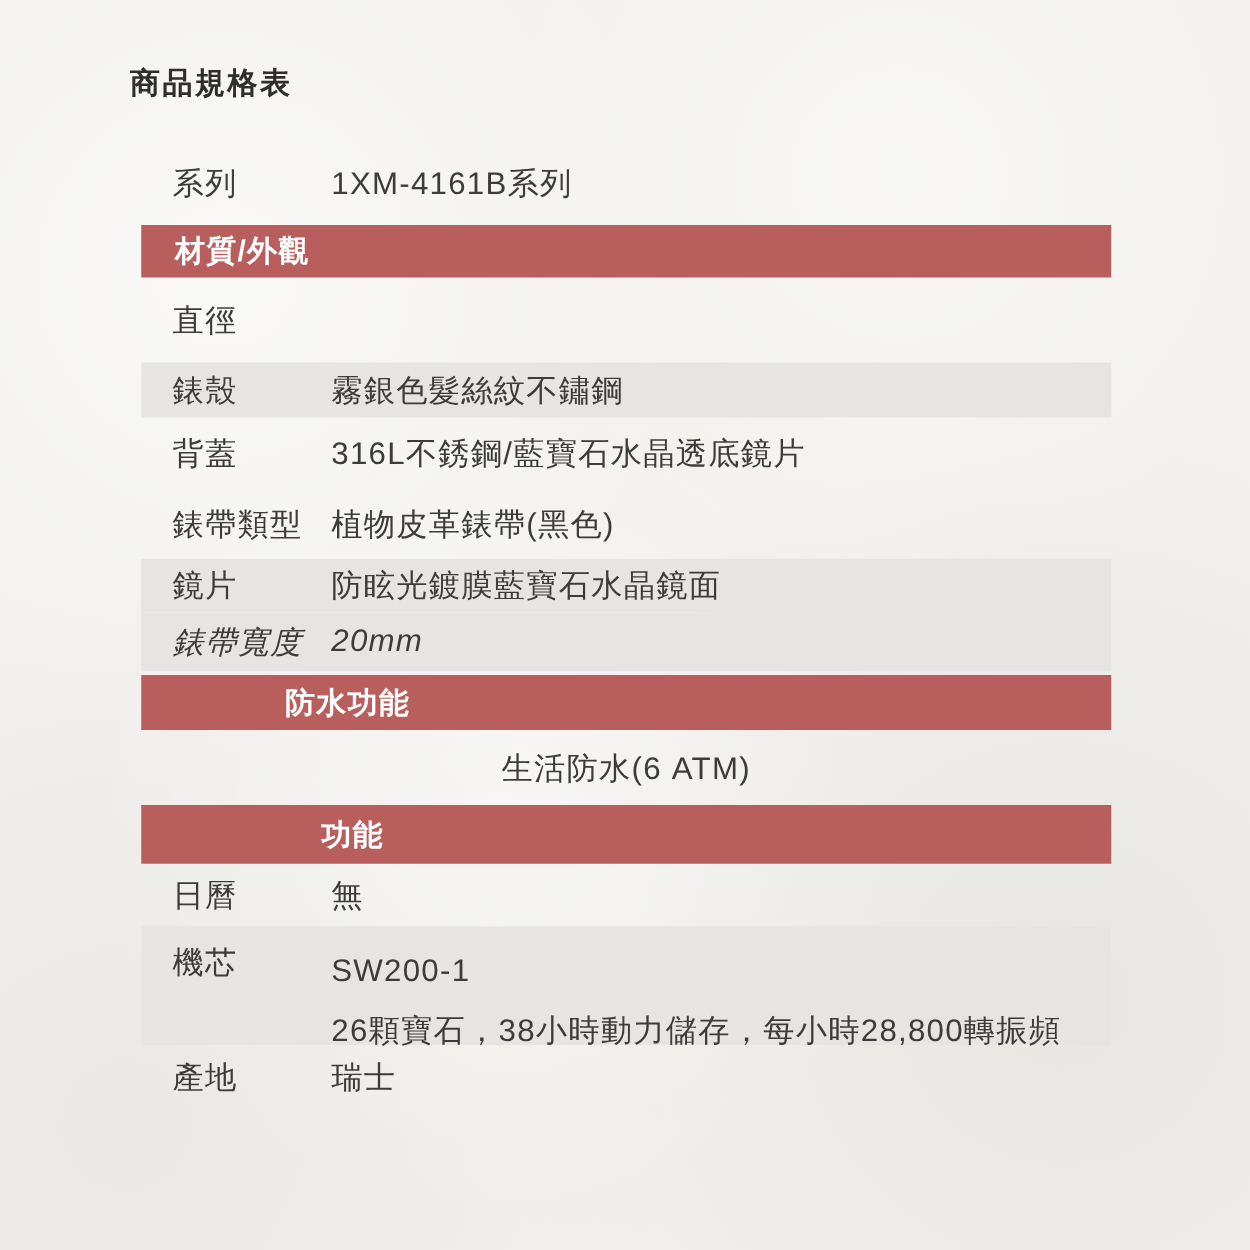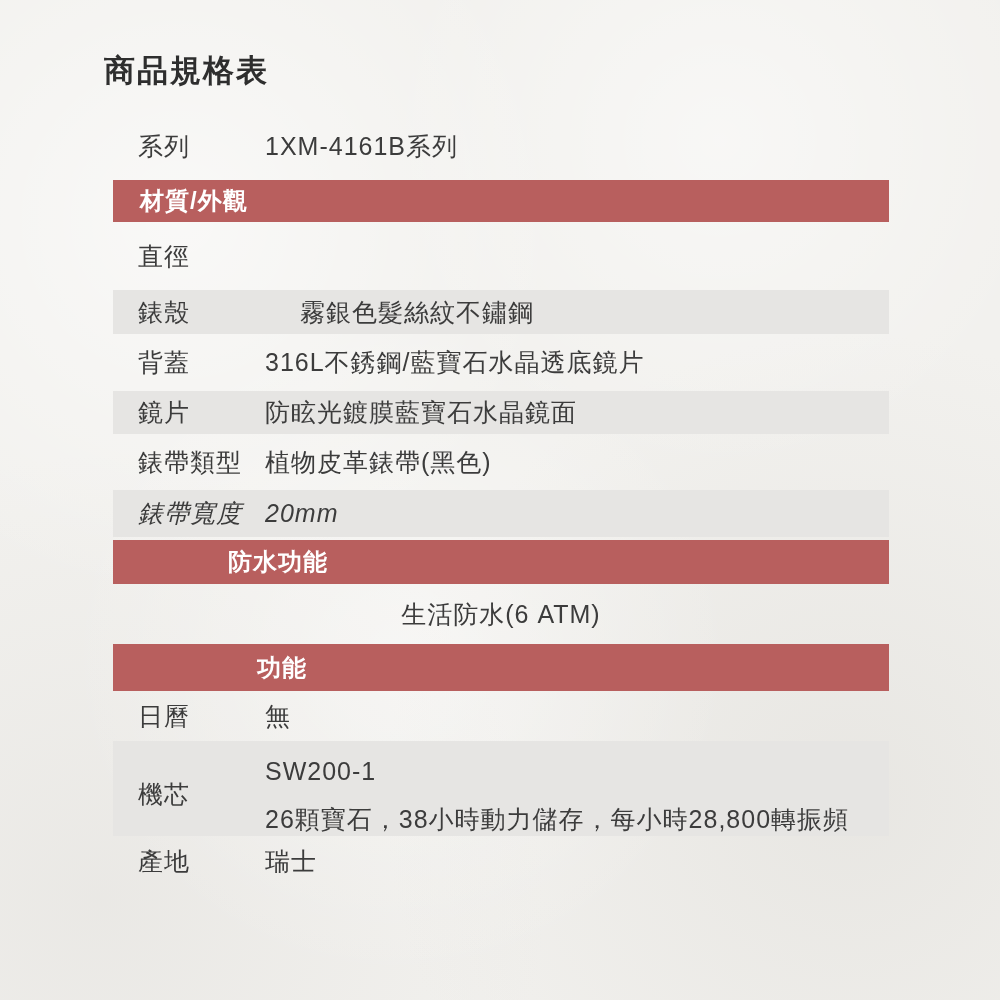--- a/index.html
+++ b/index.html
@@ -15,21 +15,21 @@
       radial-gradient(circle at 10% 90%, rgba(224,222,218,0.45) 0%, rgba(224,222,218,0) 35%);
     color: #3c3c3c;
     overflow: hidden;
   }
   .page { position: relative; width: 1000px; height: 1000px; }
 
   .page-title {
     position: absolute;
     left: 104px;
     top: 50px;
-    font-size: 31px;
+    font-size: 24px;
     font-weight: 600;
     letter-spacing: 2px;
     color: #2e2e2e;
   }
 
   .spec-table {
     position: absolute;
     left: 113px;
     top: 112px;
     width: 776px;
@@ -58,28 +58,28 @@
   .row .label {
     flex: 0 0 152px;
     padding-left: 25px;
   }
   .row .value { flex: 1 1 auto; }
 
   .row-alt { background: #e6e5e3; }
 
   .row-series      { height: 68px; }
   .row-diameter    { height: 68px; }
-  .row-case        { height: 44px; gap: 35px; }
+  .row-case        { height: 44px; }
   .row-caseback    { height: 57px; }
   .row-lens        { height: 43px; }
   .row-strap-type  { height: 56px; }
   .row-strap-width { height: 47px; font-style: italic; }
   .row-water       { height: 60px; justify-content: center; }
   .row-calendar    { height: 50px; }
-  .row-movement    { height: 95px; align-items: center; }
+  .row-movement    { height: 95px; align-items: flex-start; }
   .row-movement .label { padding-top: 12px; }
   .row-movement .value { padding-top: 12px; line-height: 48px; }
   .row-origin      { height: 50px; }
 </style>
 </head>
 <body>
 
 <div class="page">
 
   <h1 class="page-title">商品規格表</h1>
@@ -98,27 +98,27 @@
       <span class="label">直徑</span>
     </div>
     <div class="row row-alt row-case">
       <span class="label">錶殼</span>
       <span class="value">霧銀色髮絲紋不鏽鋼</span>
     </div>
     <div class="row row-caseback">
       <span class="label">背蓋</span>
       <span class="value">316L不銹鋼/藍寶石水晶透底鏡片</span>
     </div>
+    <div class="row row-strap-type">
+      <span class="label">錶帶類型</span>
+      <span class="value">植物皮革錶帶(黑色)</span>
+    </div>
     <div class="row row-alt row-lens">
       <span class="label">鏡片</span>
       <span class="value">防眩光鍍膜藍寶石水晶鏡面</span>
-    </div>
-    <div class="row row-strap-type">
-      <span class="label">錶帶類型</span>
-      <span class="value">植物皮革錶帶(黑色)</span>
     </div>
     <div class="row row-alt row-strap-width">
       <span class="label">錶帶寬度</span>
       <span class="value">20mm</span>
     </div>
 
     <div class="bar bar-waterproof">防水功能</div>
 
     <div class="row row-water">
       <span>生活防水(6 ATM)</span>

